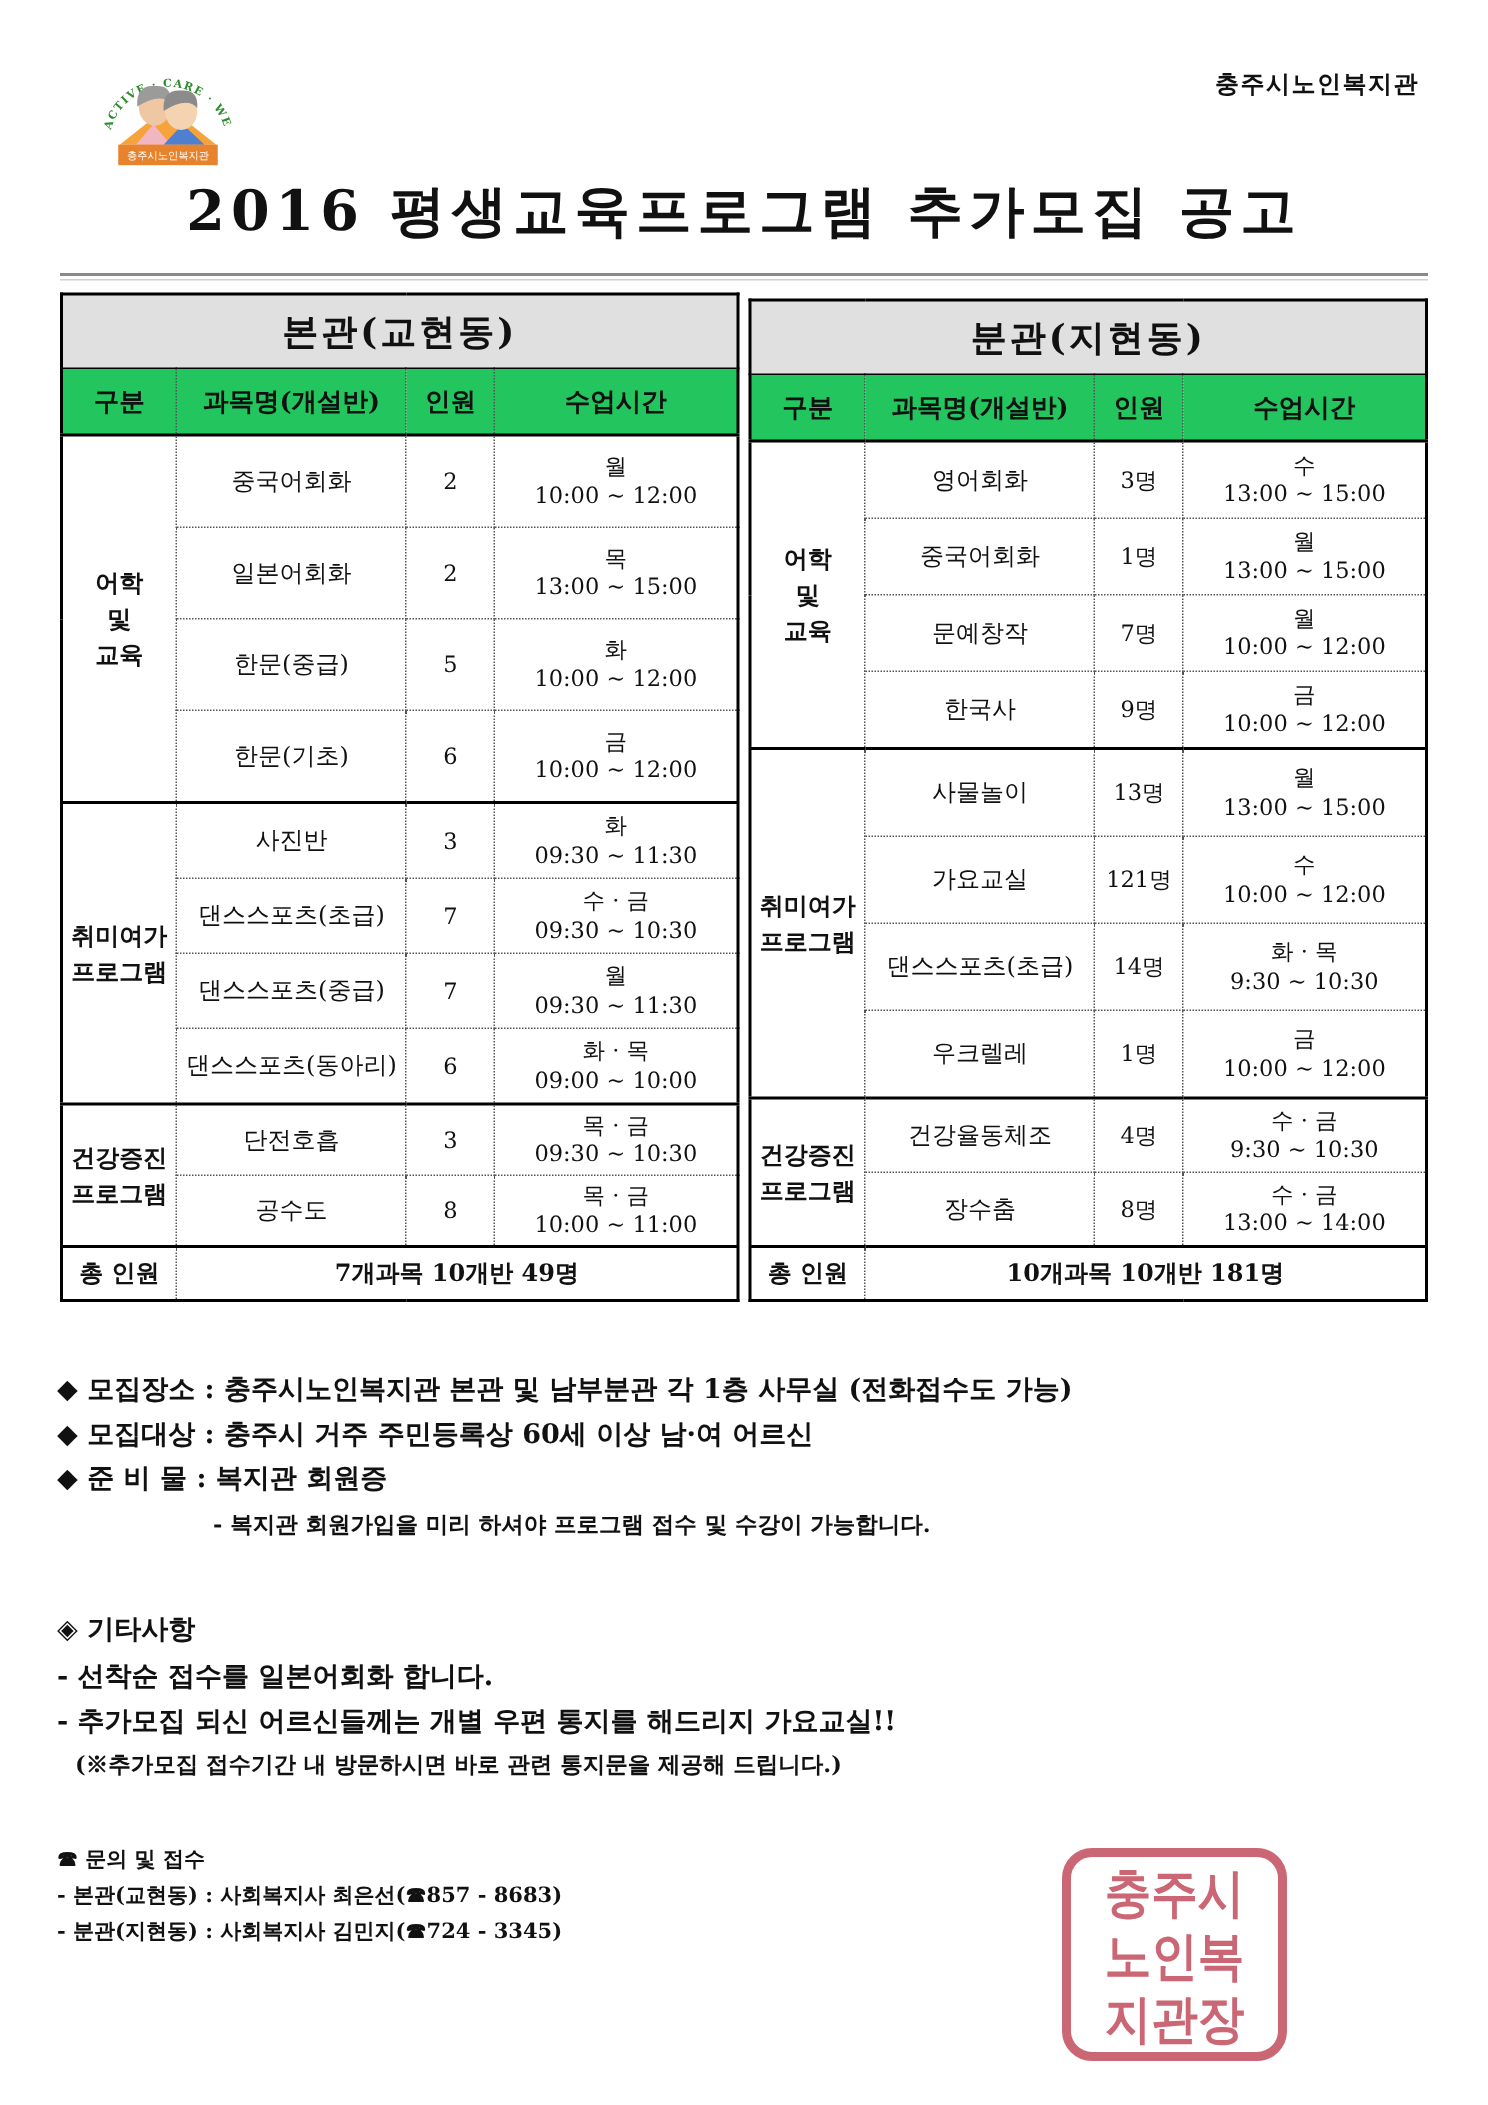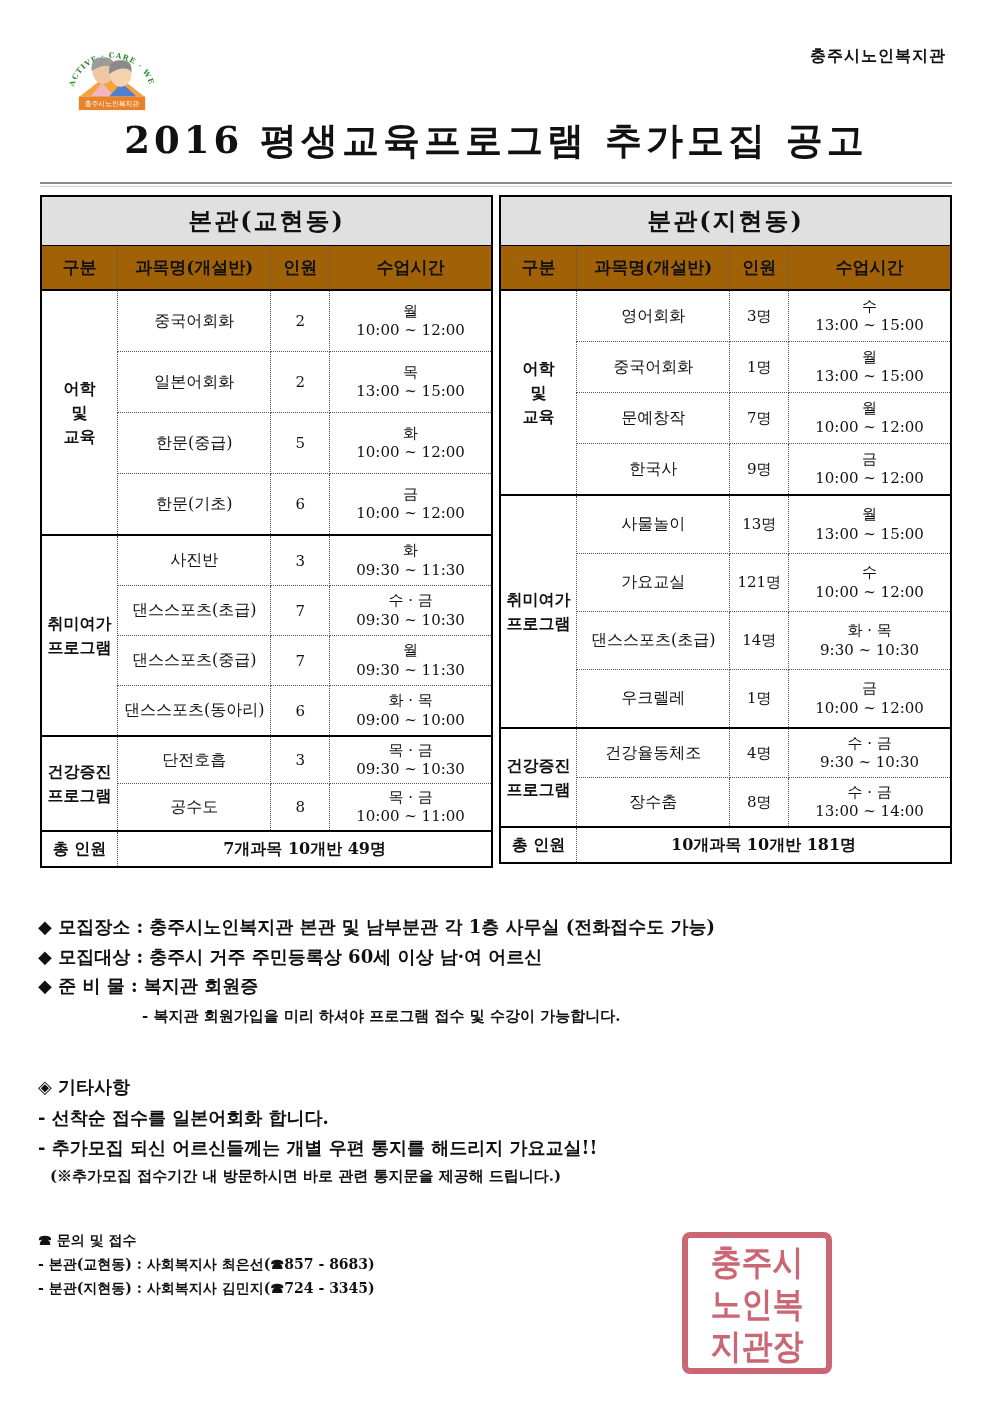--- a/index.html
+++ b/index.html
@@ -21,33 +21,33 @@
   .doc-title{
     text-align:center;
     font-size:37px;font-weight:700;letter-spacing:4px;
     margin:4px 0 0 0;white-space:nowrap;
   }
   .rule{
     margin:16px 40px 8px 40px;height:2px;
     border-top:2px solid #8a8a8a;border-bottom:1px solid #cfcfcf;
   }
   
-  .tables{display:flex;gap:6px;margin:0 40px;}
+  .tables{display:flex;gap:6px;margin:0 40px;align-items:flex-end;}
   .tbl-wrap{flex:1 1 0;}
   table{
     width:100%;border-collapse:collapse;table-layout:fixed;
     border:2px solid #000;
   }
   th,td{border:1px dotted #555;text-align:center;vertical-align:middle;padding:2px;}
   tr.t-title th{
     background:#e0e0e0;border:1px solid #000;
     font-size:24px;font-weight:700;letter-spacing:2px;padding:8px 0;
   }
   tr.t-head th{
-    background:#a16207;font-size:17px;font-weight:700;padding:10px 0;
+    background:#22c55e;font-size:17px;font-weight:700;padding:10px 0;
   }
   td.cat{font-weight:700;font-size:16px;white-space:pre-line;line-height:1.5;}
   td.subj{font-size:16px;}
   td.cnt{font-size:15px;}
   td.sched{font-size:15px;line-height:1.3;}
   td.sched .day{display:block;}
   td.sched .tim{display:block;}
   tr.gs td{border-top:2px solid #000;}
   tr.total td{border-top:2px solid #000;font-weight:700;font-size:16px;height:30px;}
   .tbl-left  tr.g0 td{height:56px;}
@@ -58,22 +58,22 @@
   .tbl-right tr.g2 td{height:44px;}
   
   .bullets{margin:44px 40px 0 38px;font-size:18px;font-weight:700;line-height:1.65;}
   .b-line{white-space:nowrap;}
   .hl{padding:1px 3px;}
   .sub-items{margin:2px 0 0 104px;font-size:15px;font-weight:700;line-height:1.8;}
   .etc{margin:42px 40px 0 38px;font-size:18px;font-weight:700;line-height:1.7;}
   .etc .note{font-size:15px;margin-left:12px;}
   .contact{margin:40px 40px 0 38px;font-size:14px;font-weight:700;line-height:1.7;}
   .seal{
-    position:absolute;left:682px;top:1232px;width:150px;height:142px;
-    border:6px solid #c24b5c;border-radius:8px;
+    position:absolute;left:708px;top:1232px;width:150px;height:142px;
+    border:6px solid #c24b5c;border-radius:20px;
     box-sizing:border-box;
     display:grid;grid-template-columns:repeat(3,1fr);
     align-items:center;justify-items:center;
     color:#c24b5c;font-weight:700;font-size:31px;
     opacity:.85;mix-blend-mode:multiply;z-index:2;
     padding:4px;
   }
   .seal span{display:block;transform:scaleY(1.12);}
 </style>
 </head>

